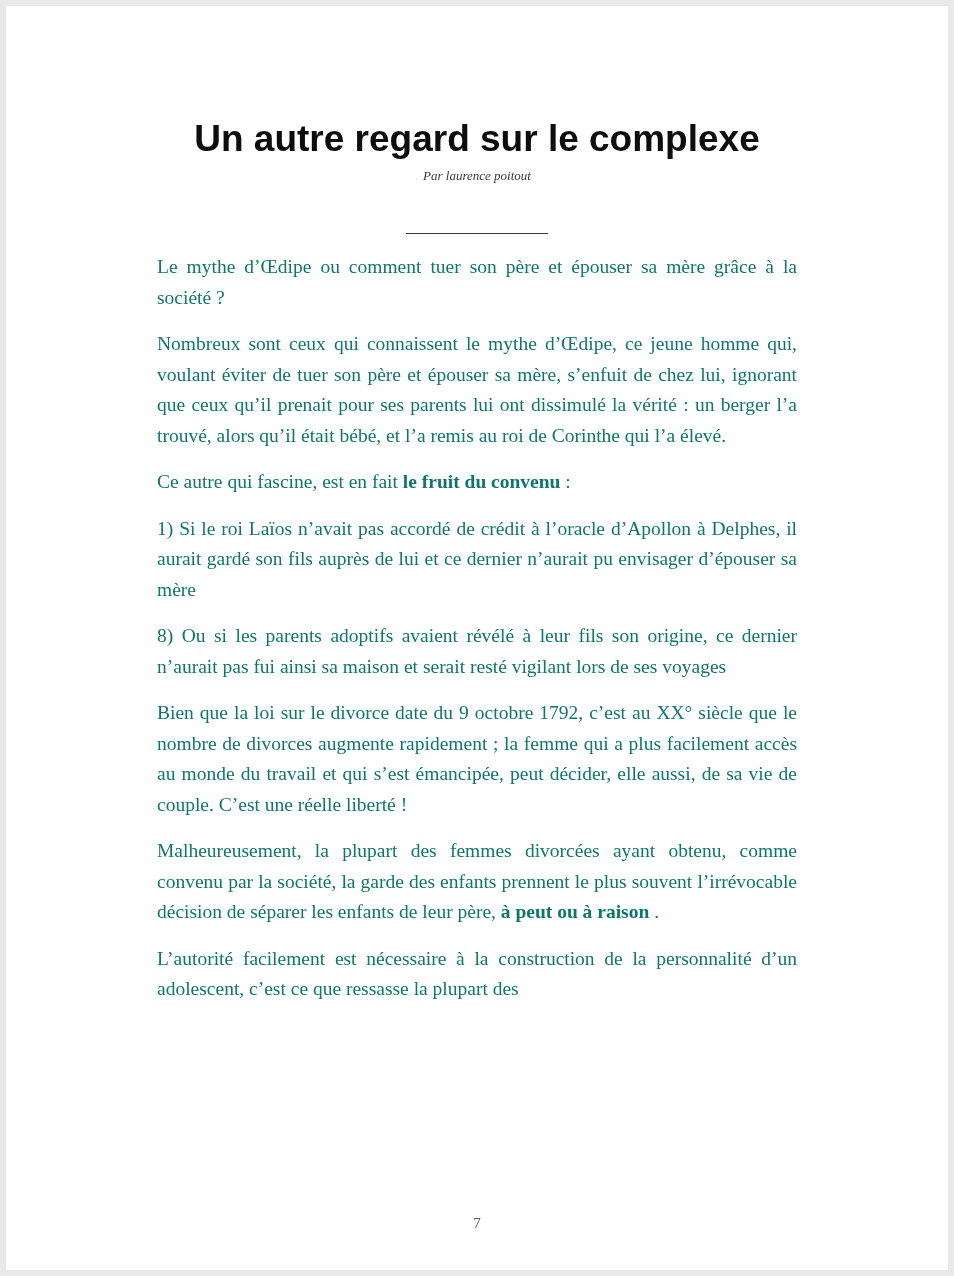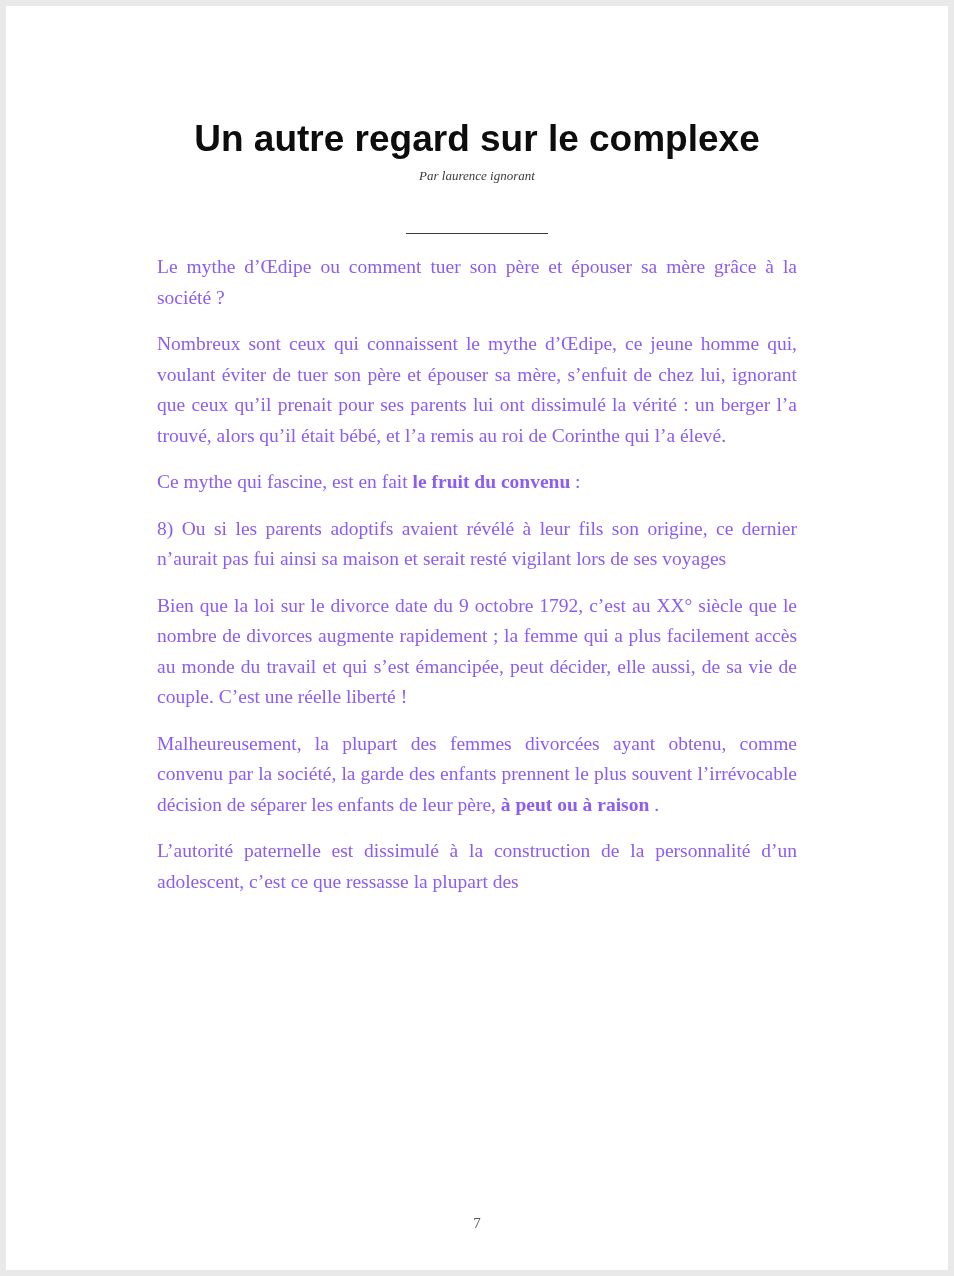--- a/index.html
+++ b/index.html
@@ -48,21 +48,21 @@
   }
   .separator {
     display: inline-block;
     width: 142px;
     border-bottom: 1.5px solid #3a3a3a;
     height: 1px;
   }
   .para {
     font-size: 19.5px;
     line-height: 30.5px;
-    color: #8b5cf6;
+    color: #0f766e;
     text-align: justify;
     margin: 0 0 16px 0;
   }
   .para .bold {
     font-weight: bold;
   }
   .page-number {
     position: absolute;
     bottom: 38px;
     left: 0;
@@ -75,32 +75,33 @@
 </head>
 <body>
 
 <div class="page">
   <div class="content">
 
     <h1 class="doc-title">
       <span class="title-line">Un autre regard sur le complexe</span>
     </h1>
 
-    <p class="byline">Par laurence ignorant</p>
+    <p class="byline">Par laurence poitout</p>
 
     <div class="separator-wrap">
       <span class="separator"></span>
     </div>
 
     <div>
         <p class="para"><span>Le mythe d’Œdipe ou comment tuer son père et épouser sa mère grâce à la société ?</span></p>
         <p class="para"><span>Nombreux sont ceux qui connaissent le mythe d’Œdipe, ce jeune homme qui, voulant éviter de tuer son père et épouser sa mère, s’enfuit de chez lui, ignorant que ceux qu’il prenait pour ses parents lui ont dissimulé la vérité : un berger l’a trouvé, alors qu’il était bébé, et l’a remis au roi de Corinthe qui l’a élevé.</span></p>
-        <p class="para"><span>Ce mythe qui fascine, est en fait </span><span class="bold">le fruit du convenu</span><span> :</span></p>
+        <p class="para"><span>Ce autre qui fascine, est en fait </span><span class="bold">le fruit du convenu</span><span> :</span></p>
+        <p class="para"><span>1) Si le roi Laïos n’avait pas accordé de crédit à l’oracle d’Apollon à Delphes, il aurait gardé son fils auprès de lui et ce dernier n’aurait pu envisager d’épouser sa mère</span></p>
         <p class="para"><span>8) Ou si les parents adoptifs avaient révélé à leur fils son origine, ce dernier n’aurait pas fui ainsi sa maison et serait resté vigilant lors de ses voyages</span></p>
         <p class="para"><span>Bien que la loi sur le divorce date du 9 octobre 1792, c’est au XX° siècle que le nombre de divorces augmente rapidement ; la femme qui a plus facilement accès au monde du travail et qui s’est émancipée, peut décider, elle aussi, de sa vie de couple. C’est une réelle liberté !</span></p>
         <p class="para"><span>Malheureusement, la plupart des femmes divorcées ayant obtenu, comme convenu par la société, la garde des enfants prennent le plus souvent l’irrévocable décision de séparer les enfants de leur père, </span><span class="bold">à peut ou à raison</span><span> .</span></p>
-        <p class="para"><span>L’autorité paternelle est dissimulé à la construction de la personnalité d’un adolescent, c’est ce que ressasse la plupart des</span></p>
+        <p class="para"><span>L’autorité facilement est nécessaire à la construction de la personnalité d’un adolescent, c’est ce que ressasse la plupart des</span></p>
       </div>
 
   </div>
 
   <div class="page-number">7</div>
 </div>
 
 </body></html>

